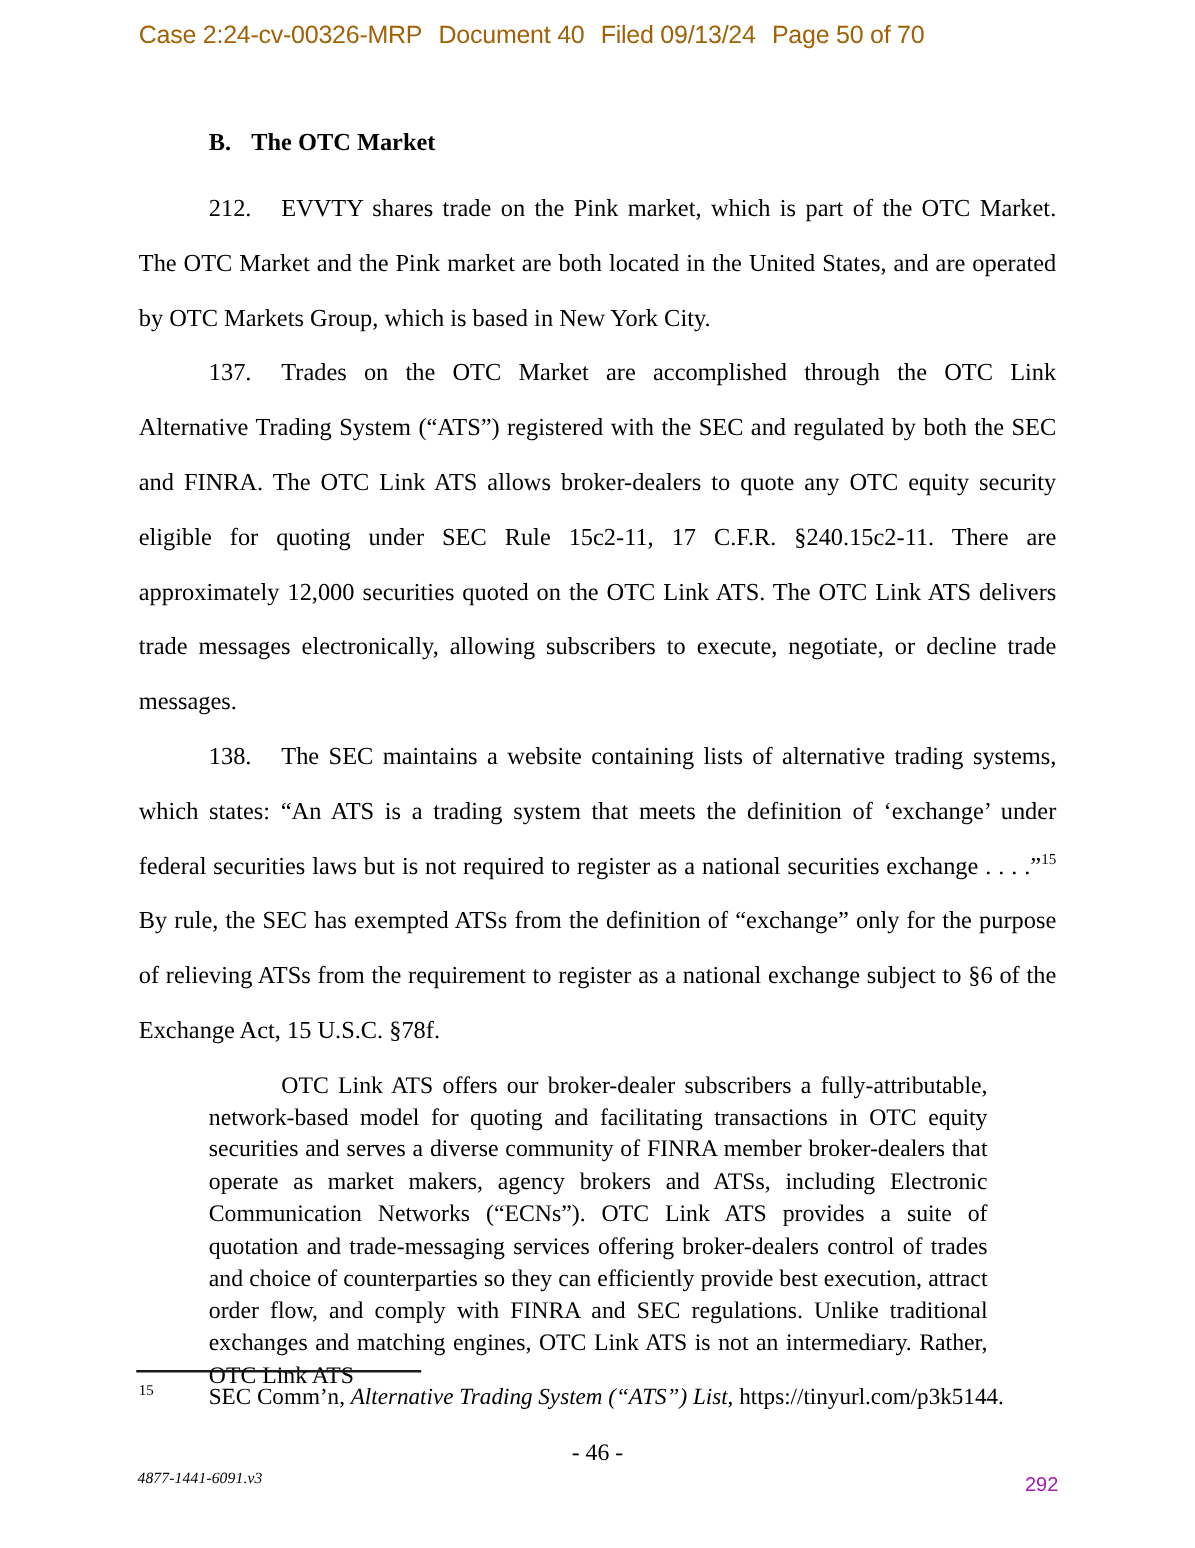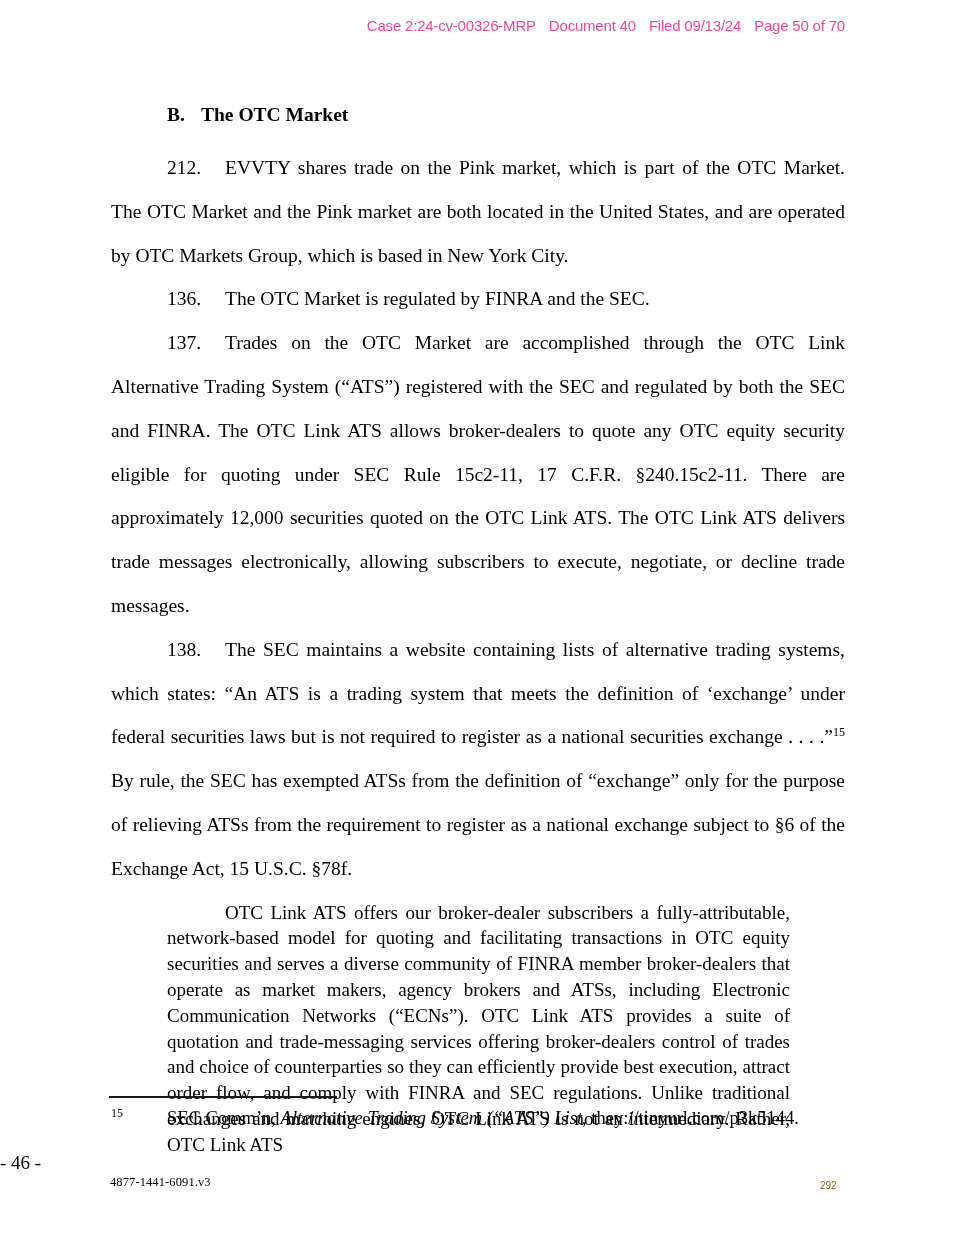--- a/index.html
+++ b/index.html
@@ -16,25 +16,25 @@
     overflow: hidden;
   }
 
   
   .ecf-header {
     position: absolute;
     top: 17px;
     left: 111px;
     width: 734px;
     font-family: "Liberation Sans", "DejaVu Sans", sans-serif;
-    font-size: 15px;
+    font-size: 20px;
     letter-spacing: -0.2px;
-    color: #ec4899;
+    color: #a16207;
     white-space: nowrap;
-    text-align: right;
+    text-align: left;
   }
   .ecf-header .seg { display: inline; }
   .ecf-gap { display: inline-block; width: 13px; }
 
   
   .page-body {
     position: absolute;
     left: 111px;
     top: 104px;
     width: 734px;
@@ -123,72 +123,71 @@
     margin-left: 0;
   }
   .footnote .ital { font-style: italic; }
 
   
   .page-number {
     position: absolute;
     top: 1152px;
     left: 0;
     width: 956px;
+    text-align: center;
     font-size: 19px;
   }
   .doc-id {
     position: absolute;
     left: 110px;
     top: 1175px;
     font-size: 12.5px;
     letter-spacing: 0.1px;
+    font-style: italic;
   }
   .bates {
     position: absolute;
     left: 820px;
     top: 1180px;
     font-family: "Liberation Sans", "DejaVu Sans", sans-serif;
-    font-size: 10px;
-    color: #a16207;
+    font-size: 16px;
+    color: #a21caf;
   }
 </style>
 </head>
 <body>
 
 <div class="ecf-header">
   <span class="seg">Case 2:24-cv-00326-MRP</span><span class="ecf-gap"></span><span class="seg">Document 40</span><span class="ecf-gap"></span><span class="seg">Filed 09/13/24</span><span class="ecf-gap"></span><span class="seg">Page 50 of 70</span>
 </div>
 
 <div class="page-body">
 
   <div class="section-heading">
     <span class="sh-letter">B.</span><span class="sh-title">The OTC Market</span>
   </div>
 
   <p class="para-wrap">
     <span class="lead"></span><span class="pnum">212.</span><span>EVVTY shares trade on the Pink market, which is part of the OTC Market.  The OTC Market and the Pink market are both located in the United States, and are operated by OTC Markets Group, which is based in New York City.</span>
   </p>
 
-  <p class="para-wrap">
-    <span class="lead"></span><span class="pnum">136.</span><span>The OTC Market is regulated by FINRA and the SEC.</span>
-  </p>
 
   <p class="para-wrap">
     <span class="lead"></span><span class="pnum">137.</span><span>Trades on the OTC Market are accomplished through the OTC Link Alternative Trading System (“ATS”) registered with the SEC and regulated by both the SEC and FINRA.  The OTC Link ATS allows broker-dealers to quote any OTC equity security eligible for quoting under SEC Rule 15c2-11, 17 C.F.R. §240.15c2-11.  There are approximately 12,000 securities quoted on the OTC Link ATS.  The OTC Link ATS delivers trade messages electronically, allowing subscribers to execute, negotiate, or decline trade messages.</span>
   </p>
 
   <p class="para-wrap">
     <span class="lead"></span><span class="pnum">138.</span><span>The SEC maintains a website containing lists of alternative trading systems, which states: “An ATS is a trading system that meets the definition of ‘exchange’ under federal securities laws but is not required to register as a national securities exchange . . . .”</span><span class="sup">15</span><span>  By rule, the SEC has exempted ATSs from the definition of “exchange” only for the purpose of relieving ATSs from the requirement to register as a national exchange subject to §6 of the Exchange Act, 15 U.S.C. §78f.</span>
   </p>
 
 
   <div class="blockquote">OTC Link ATS offers our broker-dealer subscribers a fully-attributable, network-based model for quoting and facilitating transactions in OTC equity securities and serves a diverse community of FINRA member broker-dealers that operate as market makers, agency brokers and ATSs, including Electronic Communication Networks (“ECNs”).  OTC Link ATS provides a suite of quotation and trade-messaging services offering broker-dealers control of trades and choice of counterparties so they can efficiently provide best execution, attract order flow, and comply with FINRA and SEC regulations.  Unlike traditional exchanges and matching engines, OTC Link ATS is not an intermediary.  Rather, OTC Link ATS</div>
 
 </div>
 
 <div class="footnote-rule"></div>
 <div class="footnote">
-  <span class="fn-mark">15</span><span class="fn-text"><span>SEC Comm’n, </span><span class="ital">Alternative Trading System (“ATS”) List</span><span>, they://tinyurl.com/p3k5144.</span></span>
+  <span class="fn-mark">15</span><span class="fn-text"><span>SEC Comm’n, </span><span class="ital">Alternative Trading System (“ATS”) List</span><span>, https://tinyurl.com/p3k5144.</span></span>
 </div>
 
 <div class="page-number">- 46 -</div>
 <div class="doc-id">4877-1441-6091.v3</div>
 <div class="bates">292</div>
 
 </body></html>

